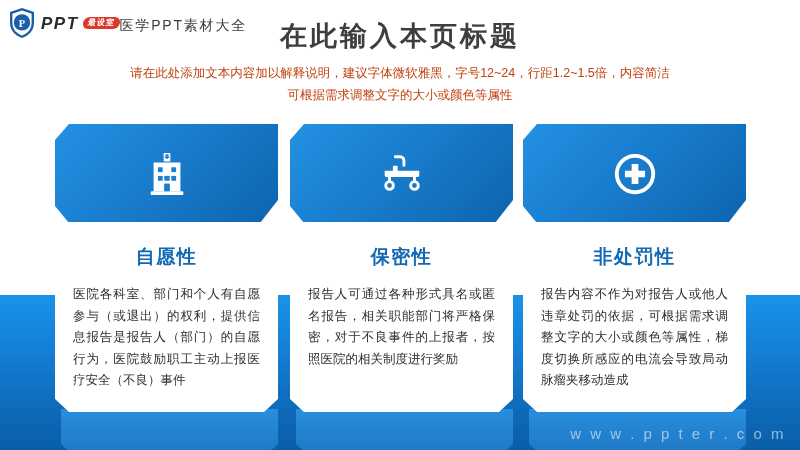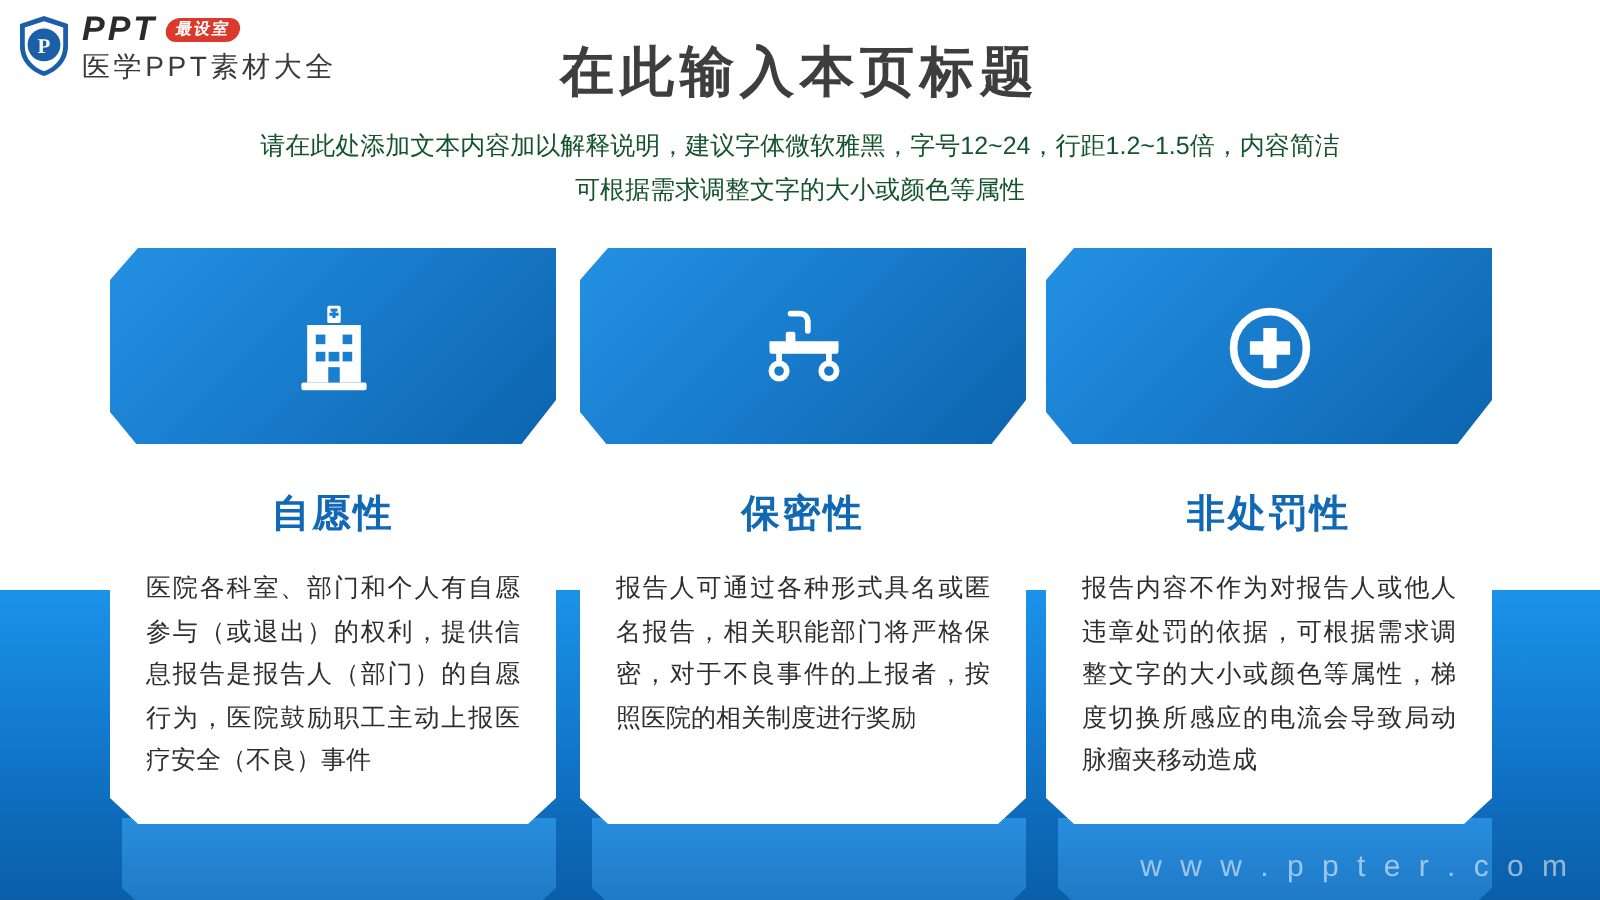--- a/index.html
+++ b/index.html
@@ -21,21 +21,21 @@
     background: linear-gradient(180deg, #1b92e9 0%, #1480d6 35%, #0f6fc0 65%, #0a5ea8 100%);
   }
   
   .logo {
     position: absolute;
     left: 8px; top: 6px;
     display: flex; align-items: center; gap: 5px;
     height: 34px;
   }
   .logo-shield { width: 28px; height: 32px; display: block; }
-  .logo-textwrap { display: flex; flex-direction: column; justify-content: center; line-height: 1; }
+  .logo-textwrap { display: flex; flex-direction: row; justify-content: center; line-height: 1; }
   .logo-row1 { display: flex; align-items: center; gap: 4px; }
   .logo-ppt {
     font-size: 17px; font-weight: bold; font-style: italic;
     color: #2b2b2b; letter-spacing: 1.5px;
   }
   .logo-badge {
     background: #d93a2b; color: #fff;
     font-size: 8px; padding: 1.5px 5px 2px 5px;
     border-radius: 7px; letter-spacing: 1px;
     font-weight: bold; white-space: nowrap;
@@ -48,21 +48,21 @@
   
   .page-title {
     position: absolute; left: 0; right: 0; top: 18px;
     text-align: center;
     font-size: 27px; font-weight: bold;
     color: #3e3e3e; letter-spacing: 3px;
   }
   .subtitle {
     position: absolute; left: 60px; right: 60px; top: 63px;
     text-align: center;
-    font-size: 12.5px; color: #14532d; line-height: 1.75;
+    font-size: 12.5px; color: #c2410c; line-height: 1.75;
   }
   .subtitle div { white-space: nowrap; }
   
   .cards {
     position: absolute; left: 0; top: 0; width: 800px; height: 450px; padding-left: 16px;
   }
   .card {
     position: absolute;
     top: 124px;
     width: 223px;

